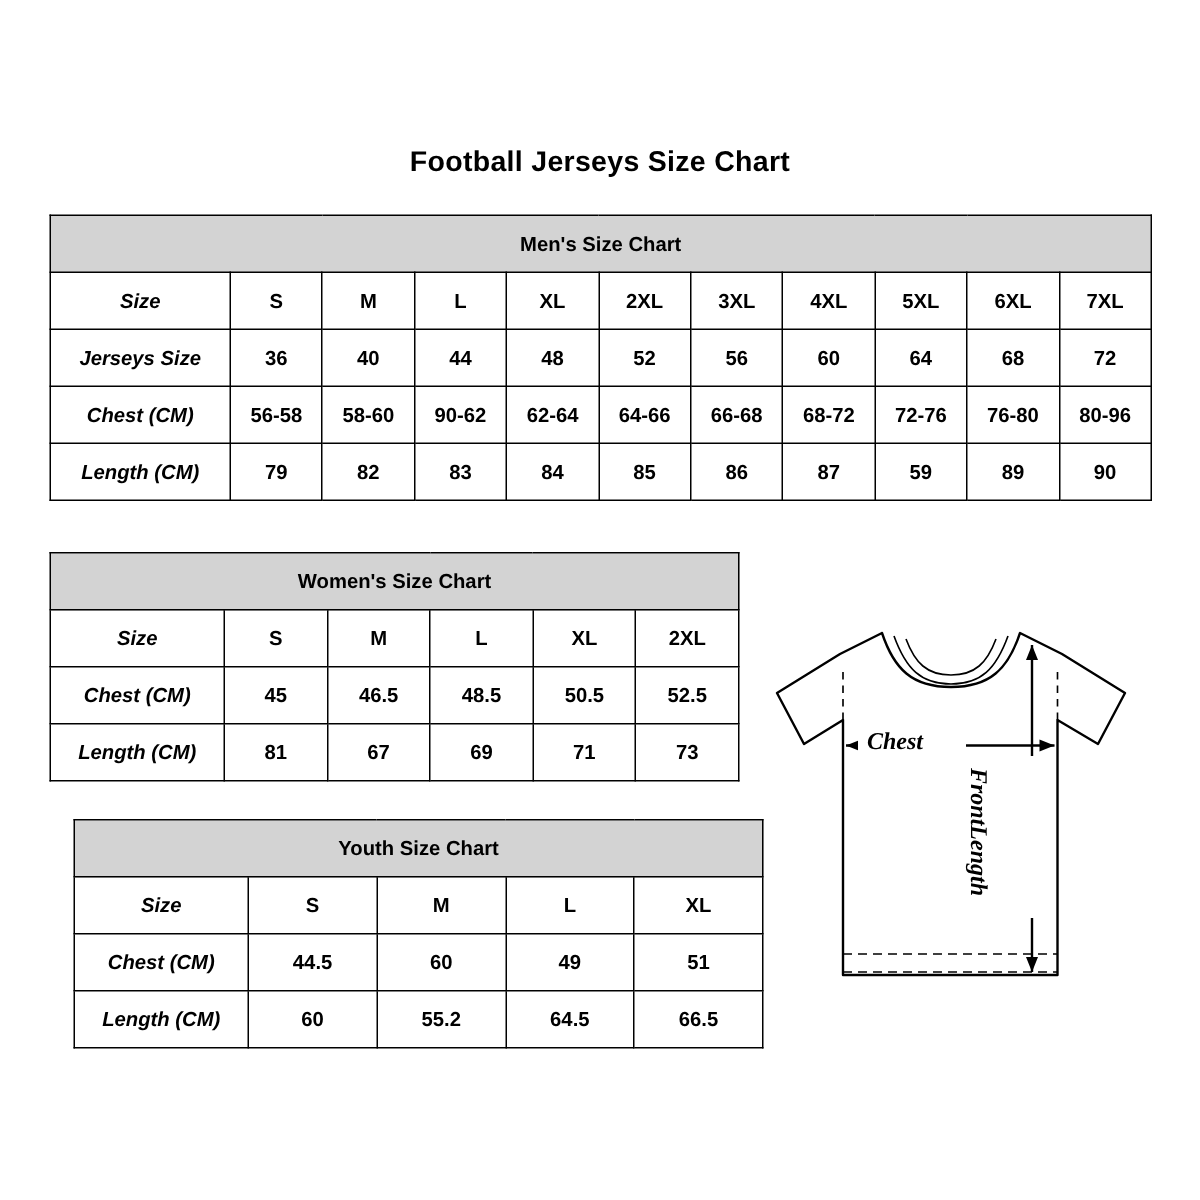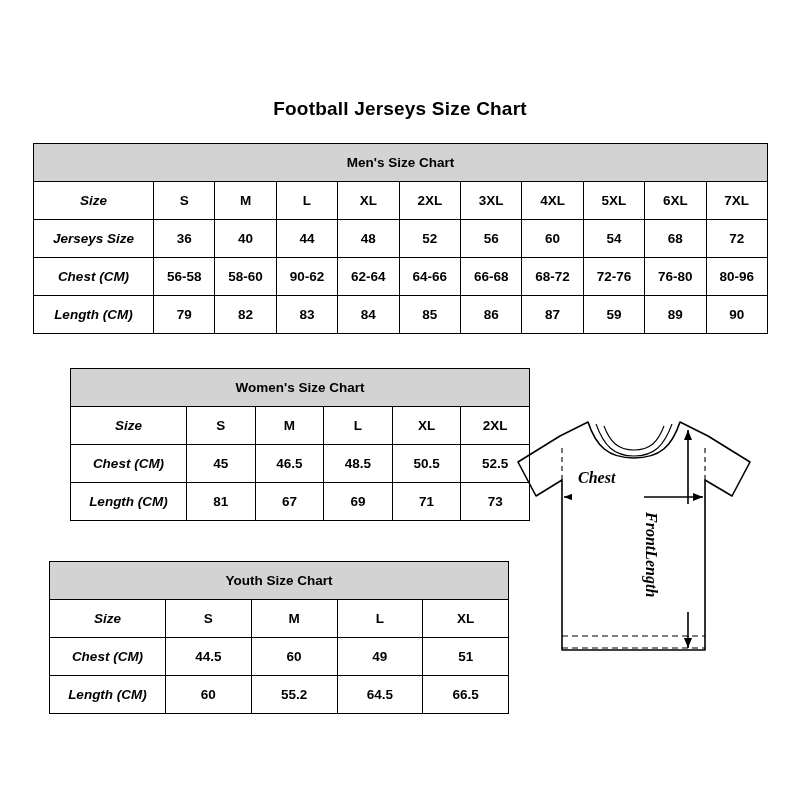--- a/index.html
+++ b/index.html
@@ -70,31 +70,30 @@
   }
   #mens-table { width: 734px; }
   #mens-table col.label-col { width: 120px; }
   #mens-table col.data-col { width: 61.4px; }
 
   
   #womens-table-wrap {
     position: absolute;
     left: 33px;
     top: 368px;
-    margin-left: 37px;
   }
   #womens-table { width: 459px; }
   #womens-table col.label-col { width: 116px; }
   #womens-table col.data-col { width: 68.6px; }
 
   
   #youth-table-wrap {
     position: absolute;
     left: 33px;
-    top: 561px;
+    top: 546px;
     padding-left: 16px;
   }
   #youth-table { width: 459px; }
   #youth-table col.label-col { width: 116px; }
   #youth-table col.data-col { width: 85.75px; }
 
   
   #shirt-diagram {
     position: absolute;
     left: 500px;
@@ -106,21 +105,21 @@
     position: absolute;
     font-family: "Liberation Serif", serif;
     font-style: italic;
     font-weight: bold;
     font-size: 16px;
     color: #000000;
     white-space: nowrap;
   }
   #chest-label {
     left: 78px;
-    top: 69px;
+    top: 86px;
   }
   #front-length-label {
     left: 160px;
     top: 112px;
     transform: rotate(90deg);
     transform-origin: left top;
   }
 </style>
 </head>
 <body>
@@ -163,21 +162,21 @@
         </tr>
         <tr>
           <td class="row-label">Jerseys Size</td>
           <td>36</td>
           <td>40</td>
           <td>44</td>
           <td>48</td>
           <td>52</td>
           <td>56</td>
           <td>60</td>
-          <td>54</td>
+          <td>64</td>
           <td>68</td>
           <td>72</td>
         </tr>
         <tr>
           <td class="row-label">Chest (CM)</td>
           <td>56-58</td>
           <td>58-60</td>
           <td>90-62</td>
           <td>62-64</td>
           <td>64-66</td>

